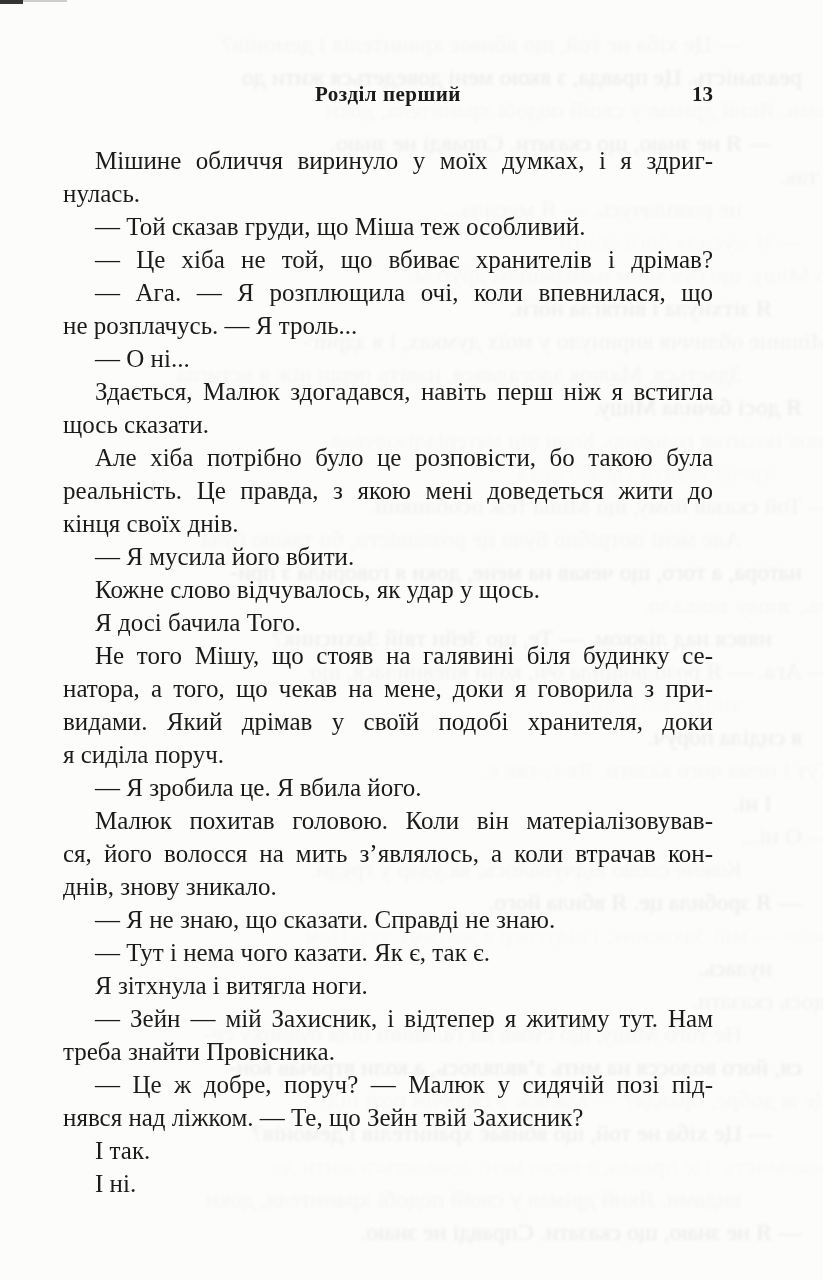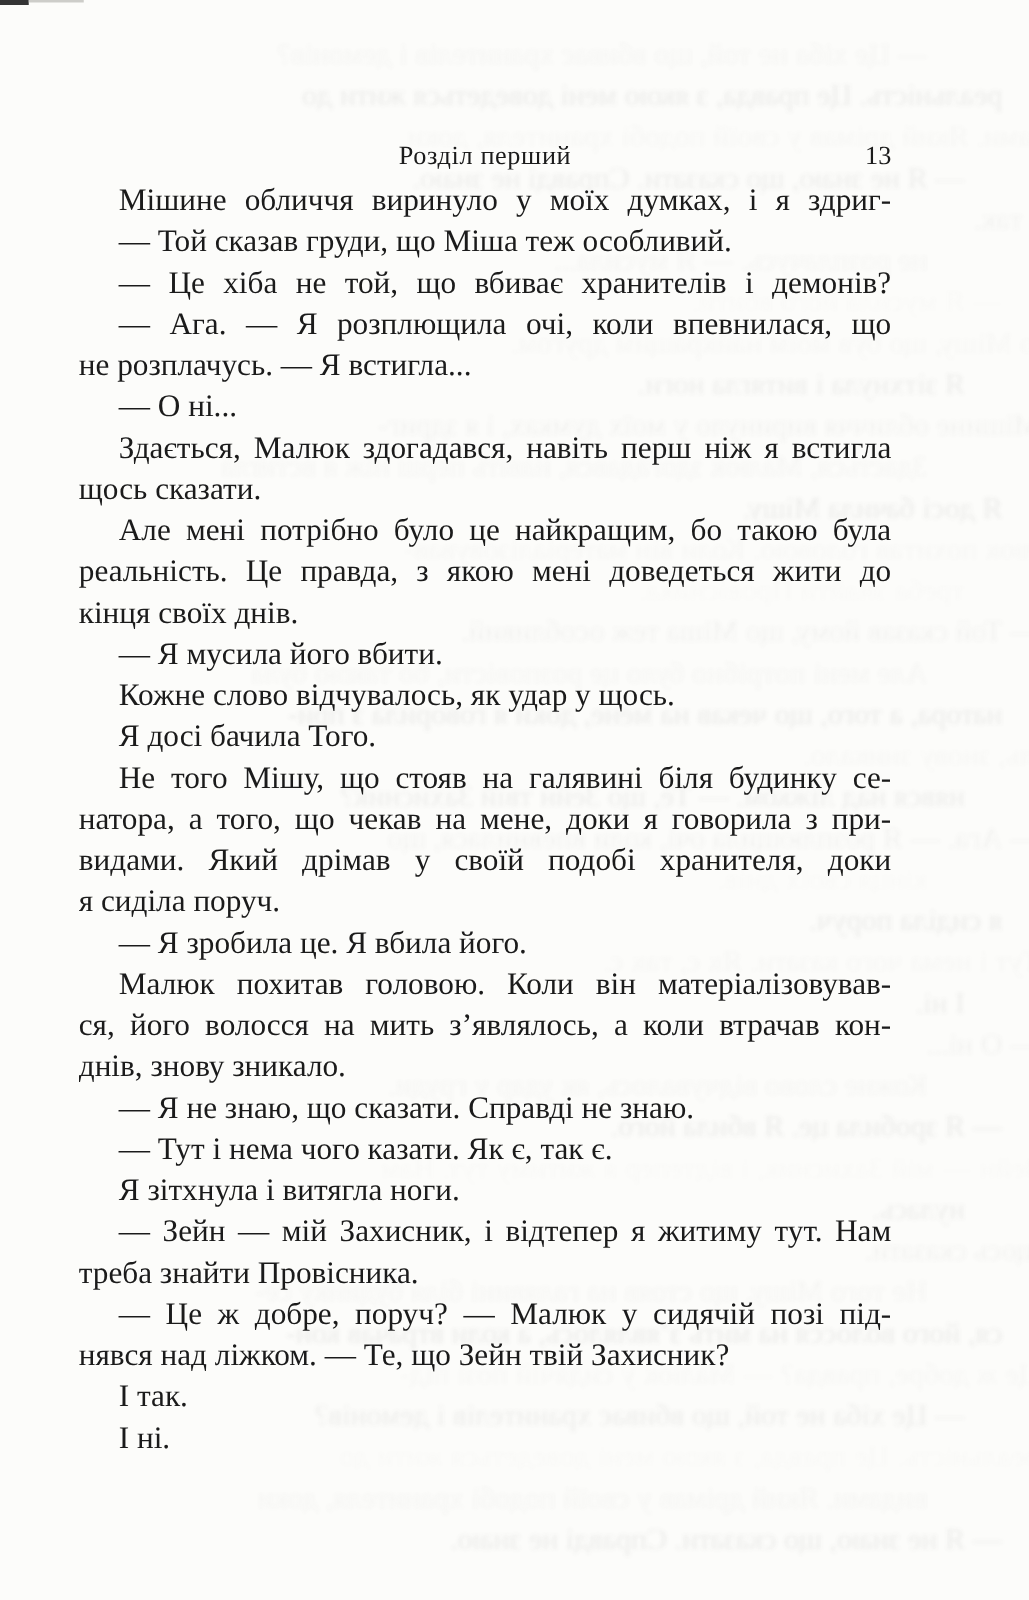--- a/index.html
+++ b/index.html
@@ -21,21 +21,21 @@
     background:#343434;
   }
   .corner-mark::after{
     content:"";position:absolute;left:23px;top:0;width:44px;height:2px;
     background:#cdcdc9;
   }
   
   .running-header{
     position:absolute;left:63px;top:82px;width:650px;height:26px;
     color:var(--ink);
-    font-size:21px;font-weight:normal;margin-top:30px;
+    font-size:21px;font-weight:bold;
   }
   .chapter{display:block;text-align:center;letter-spacing:.5px;}
   .pagenum{position:absolute;right:0;top:0;}
   
   .text-block{
     position:absolute;left:63px;top:144px;width:650px;
     color:var(--ink);
     font-size:25px;
   }
   .line{
@@ -113,28 +113,29 @@
       <div class="bline" style="top: 1058px;">— Я не знаю, що сказати. Справді не знаю.</div>
     </div>
 
   <header class="running-header">
     <span class="chapter">Розділ перший</span>
     <span class="pagenum">13</span>
   </header>
 
   <main class="text-block" id="text-block">
       <div class="line ind jst">Мішине обличчя виринуло у моїх думках, і я здриг-</div>
+      <div class="line">нулась.</div>
       <div class="line ind">— Той сказав груди, що Міша теж особливий.</div>
-      <div class="line ind jst">— Це хіба не той, що вбиває хранителів і демонів?</div>
+      <div class="line ind jst">— Це хіба не той, що вбиває хранителів і дрімав?</div>
       <div class="line ind jst">— Ага. — Я розплющила очі, коли впевнилася, що</div>
-      <div class="line">не розплачусь. — Я встигла...</div>
+      <div class="line">не розплачусь. — Я троль...</div>
       <div class="line ind">— О ні...</div>
       <div class="line ind jst">Здається, Малюк здогадався, навіть перш ніж я встигла</div>
       <div class="line">щось сказати.</div>
-      <div class="line ind jst">Але мені потрібно було це найкращим, бо такою була</div>
+      <div class="line ind jst">Але хіба потрібно було це розповісти, бо такою була</div>
       <div class="line jst">реальність. Це правда, з якою мені доведеться жити до</div>
       <div class="line">кінця своїх днів.</div>
       <div class="line ind">— Я мусила його вбити.</div>
       <div class="line ind">Кожне слово відчувалось, як удар у щось.</div>
       <div class="line ind">Я досі бачила Того.</div>
       <div class="line ind jst">Не того Мішу, що стояв на галявині біля будинку се-</div>
       <div class="line jst">натора, а того, що чекав на мене, доки я говорила з при-</div>
       <div class="line jst">видами. Який дрімав у своїй подобі хранителя, доки</div>
       <div class="line">я сиділа поруч.</div>
       <div class="line ind">— Я зробила це. Я вбила його.</div>

